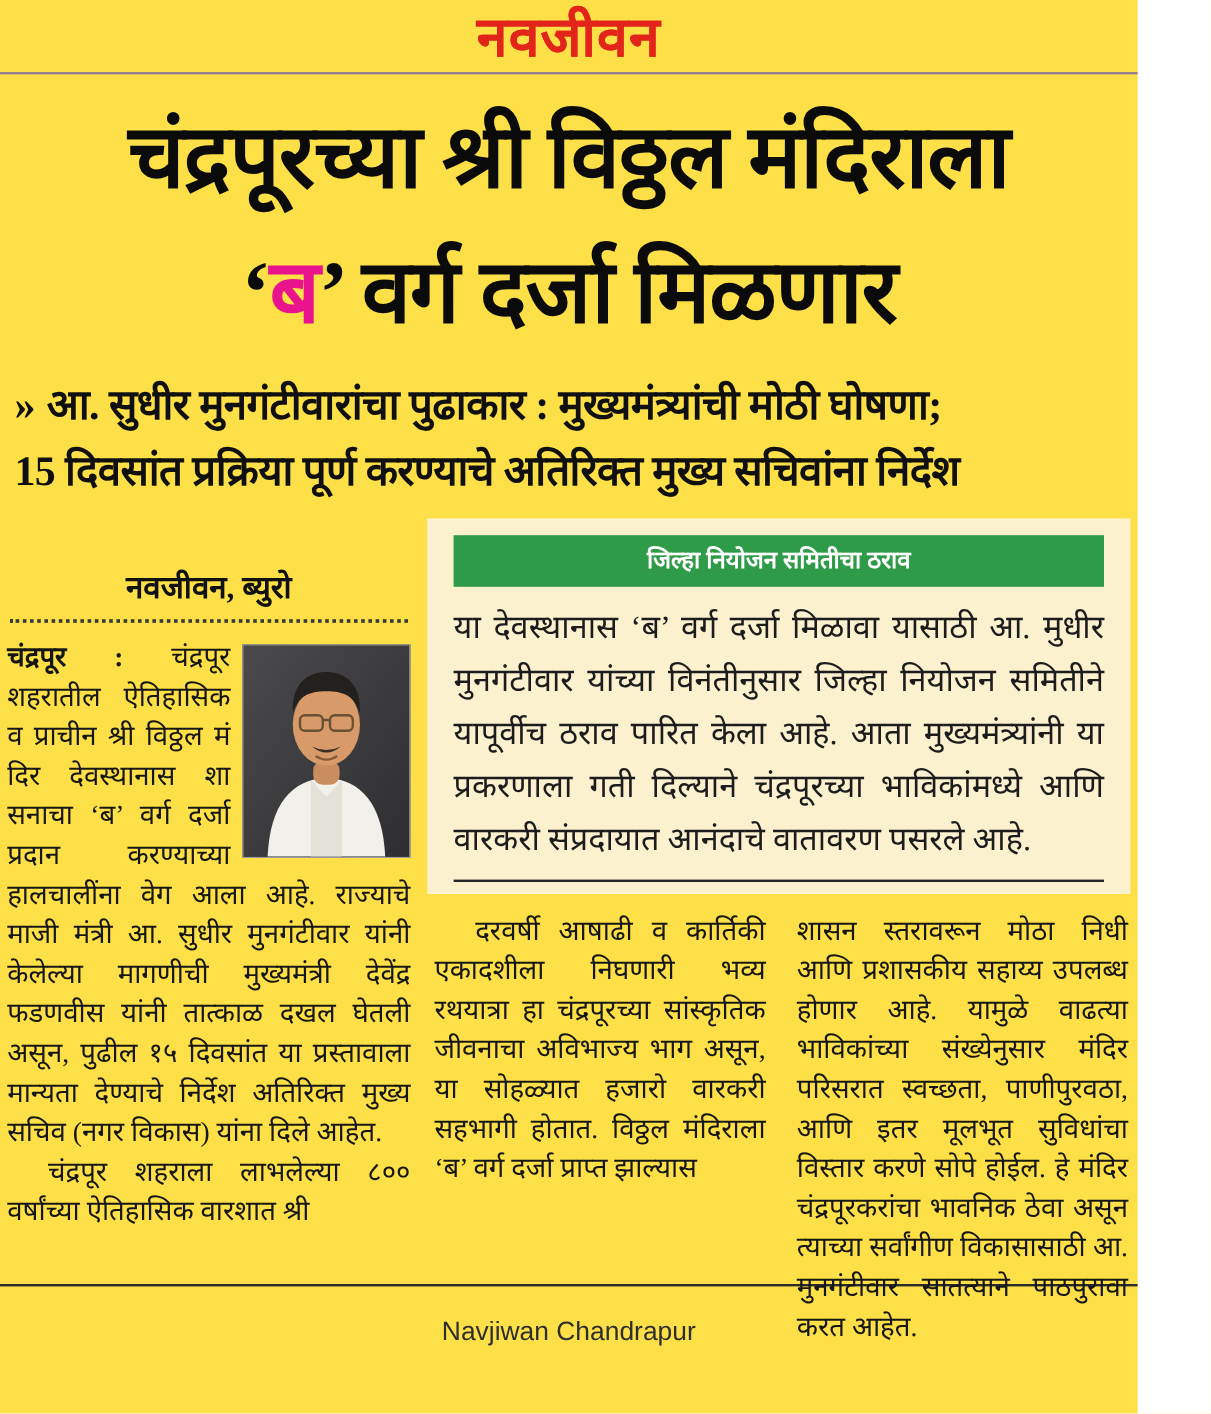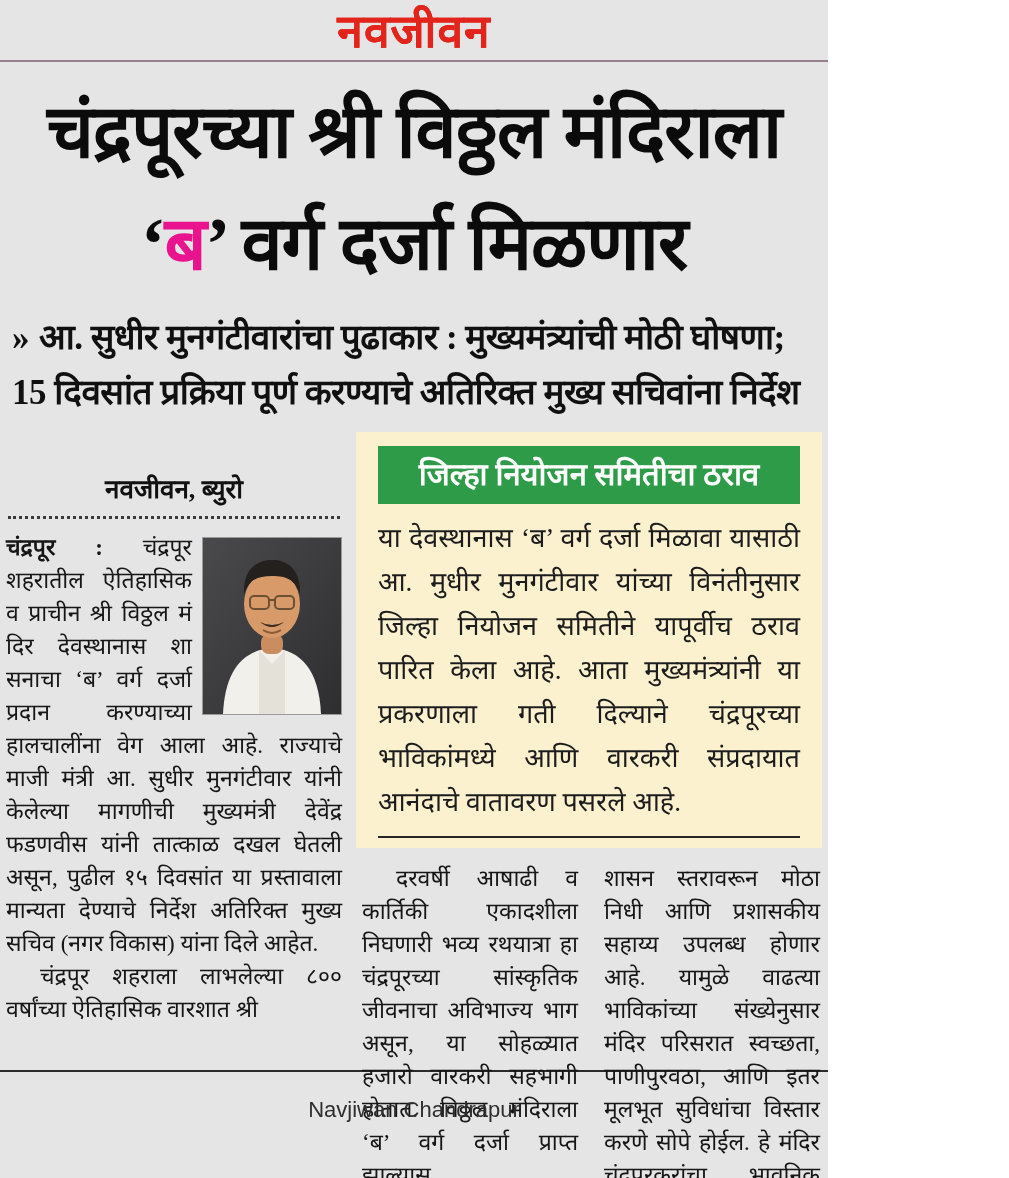--- a/index.html
+++ b/index.html
@@ -2,21 +2,21 @@
 <html><head>
 <meta charset="utf-8">
 <style>
   * { margin:0; padding:0; box-sizing:border-box; }
   html,body { background:#ffffff; }
   body {
     width:1009px; height:1178px; margin:0 auto; overflow:hidden;
     font-family:"Liberation Serif","DejaVu Serif",serif;
     color:#111;
   }
-  .page { width:828px; height:1178px; position:relative; background:#e5e5e5; }
+  .page { width:948px; height:1178px; position:relative; background:#fde047; }
 
   
   .masthead {
     height:62px; display:flex; align-items:center; justify-content:center;
     border-bottom:2px solid #97808d;
   }
   .masthead-title {
     font-size:46px; font-weight:bold; color:#e2241b; letter-spacing:1px;
     line-height:1; padding-top:4px;
     text-shadow:0 0 0 #e2241b;
@@ -60,21 +60,21 @@
     float:right; width:140px; height:178px; margin:6px 0 6px 10px;
     border:1px solid #9a9a9a; background:#3c3c3c; overflow:hidden;
   }
 
   
   .infobox {
     background:#fbf1cf; padding:14px 22px 10px 22px;
   }
   .infobox-header {
     background:#2e9b48; color:#ffffff; text-align:center;
-    font-size:31px; font-weight:bold; padding:8px 4px; line-height:1.35;
+    font-size:20px; font-weight:bold; padding:8px 4px; line-height:1.35;
   }
   .infobox-body {
     font-size:27px; line-height:44px; text-align:justify; color:#1c1c1c;
     padding-top:12px;
   }
   .infobox-rule { border-bottom:2px solid #262626; margin-top:12px; }
 
   
   .two-cols {
     display:flex; gap:26px; padding:14px 2px 0 6px;

